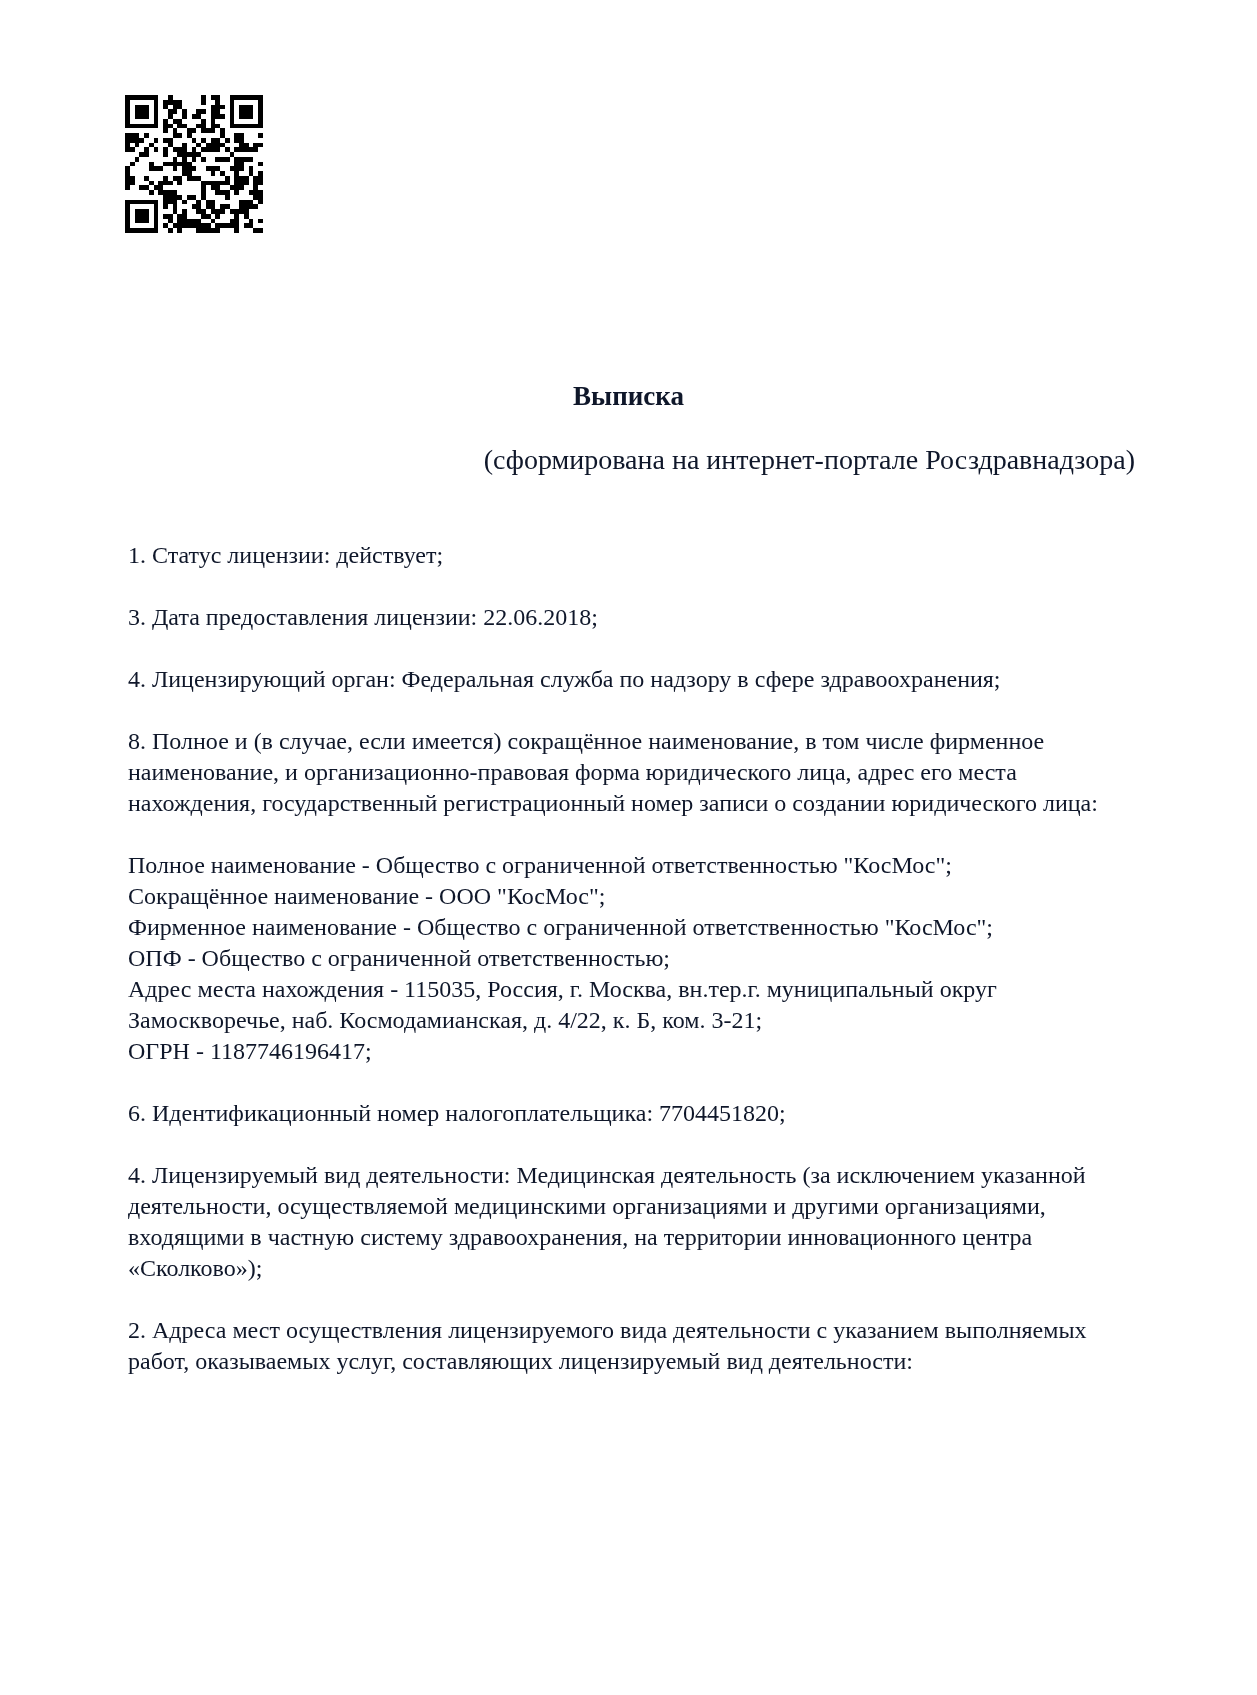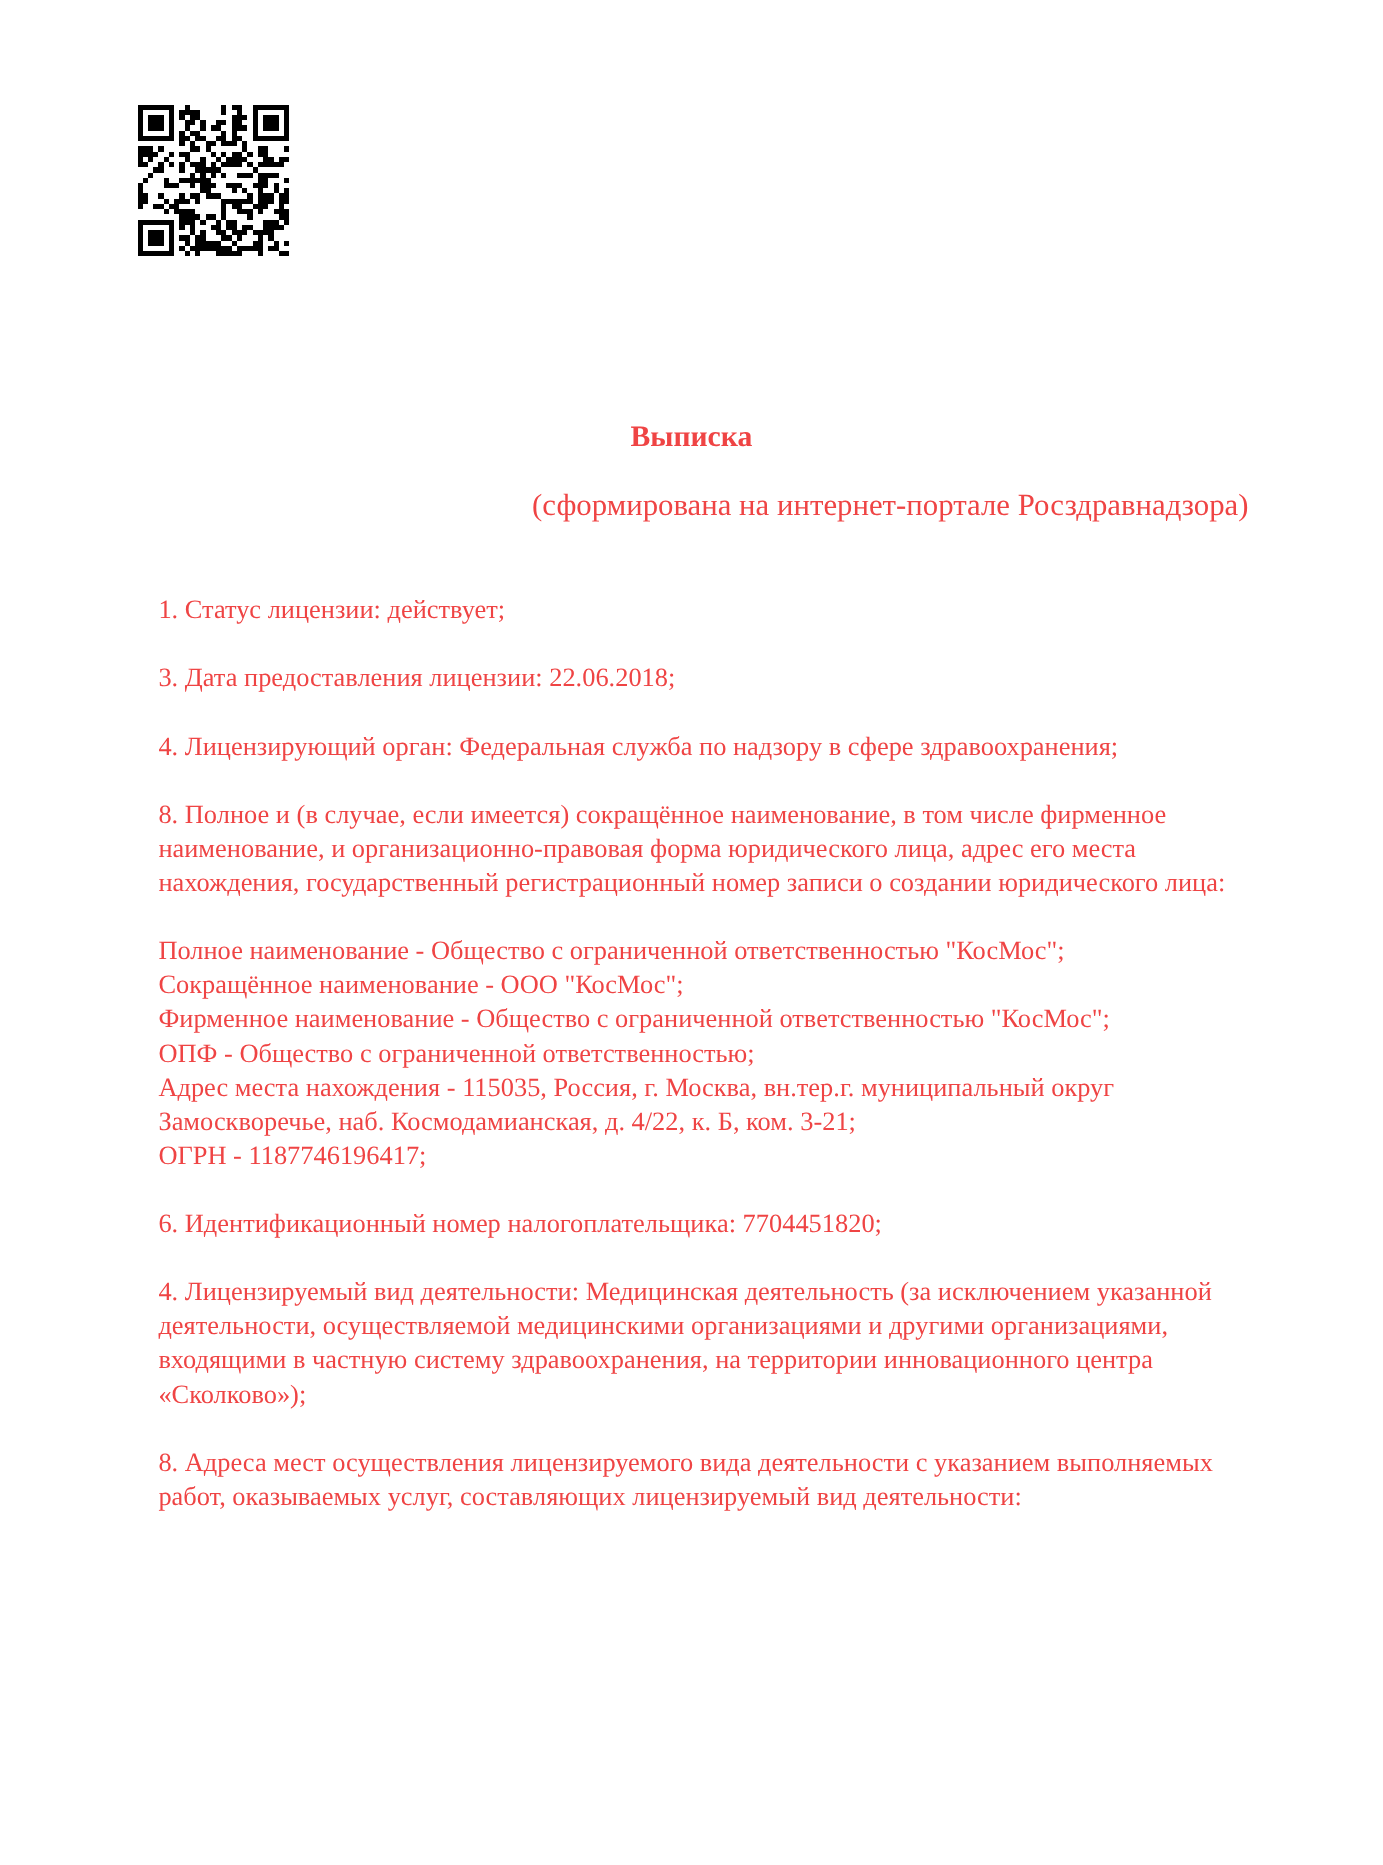--- a/index.html
+++ b/index.html
@@ -1,21 +1,21 @@
 <!DOCTYPE html>
 <html><head>
 <meta charset="utf-8">
 <style>
   html, body { margin: 0; padding: 0; background: #ffffff; }
   .page {
     position: relative;
     width: 1257px;
     height: 1695px;
     background: #ffffff;
-    color: #ef4444;
+    color: #0f172a;
     font-family: "Liberation Serif", serif;
     overflow: hidden;
   }
   .qr {
     position: absolute;
     left: 125px;
     top: 95px;
     width: 138px;
     height: 138px;
   }
@@ -40,21 +40,21 @@
   }
   .content {
     position: absolute;
     left: 128px;
     top: 540px;
     width: 1008px;
     font-size: 24px;
     line-height: 31px;
   }
   .content p {
-    margin: 0 0 31px 16px;
+    margin: 0 0 31px 0;
     white-space: pre-line;
   }
 </style>
 </head>
 <body>
 
 <div class="page">
 
   <div class="qr"><svg viewBox="0 0 29 29" width="138" height="138" shape-rendering="crispEdges" fill="#000">
         <rect x="9" y="0" width="1" height="1"></rect>
@@ -392,16 +392,16 @@
     <p>4. Лицензирующий орган: Федеральная служба по надзору в сфере здравоохранения;</p>
     <p>8. Полное и (в случае, если имеется) сокращённое наименование, в том числе фирменное наименование, и организационно-правовая форма юридического лица, адрес его места нахождения, государственный регистрационный номер записи о создании юридического лица:</p>
     <p>Полное наименование - Общество с ограниченной ответственностью "КосМос";
 Сокращённое наименование - ООО "КосМос";
 Фирменное наименование - Общество с ограниченной ответственностью "КосМос";
 ОПФ - Общество с ограниченной ответственностью;
 Адрес места нахождения - 115035, Россия, г. Москва, вн.тер.г. муниципальный округ Замоскворечье, наб. Космодамианская, д. 4/22, к. Б, ком. 3-21;
 ОГРН - 1187746196417;</p>
     <p>6. Идентификационный номер налогоплательщика: 7704451820;</p>
     <p>4. Лицензируемый вид деятельности: Медицинская деятельность (за исключением указанной деятельности, осуществляемой медицинскими организациями и другими организациями, входящими в частную систему здравоохранения, на территории инновационного центра «Сколково»);</p>
-    <p>8. Адреса мест осуществления лицензируемого вида деятельности с указанием выполняемых работ, оказываемых услуг, составляющих лицензируемый вид деятельности:</p>
+    <p>2. Адреса мест осуществления лицензируемого вида деятельности с указанием выполняемых работ, оказываемых услуг, составляющих лицензируемый вид деятельности:</p>
   </div>
 
 </div>
 
 </body></html>

